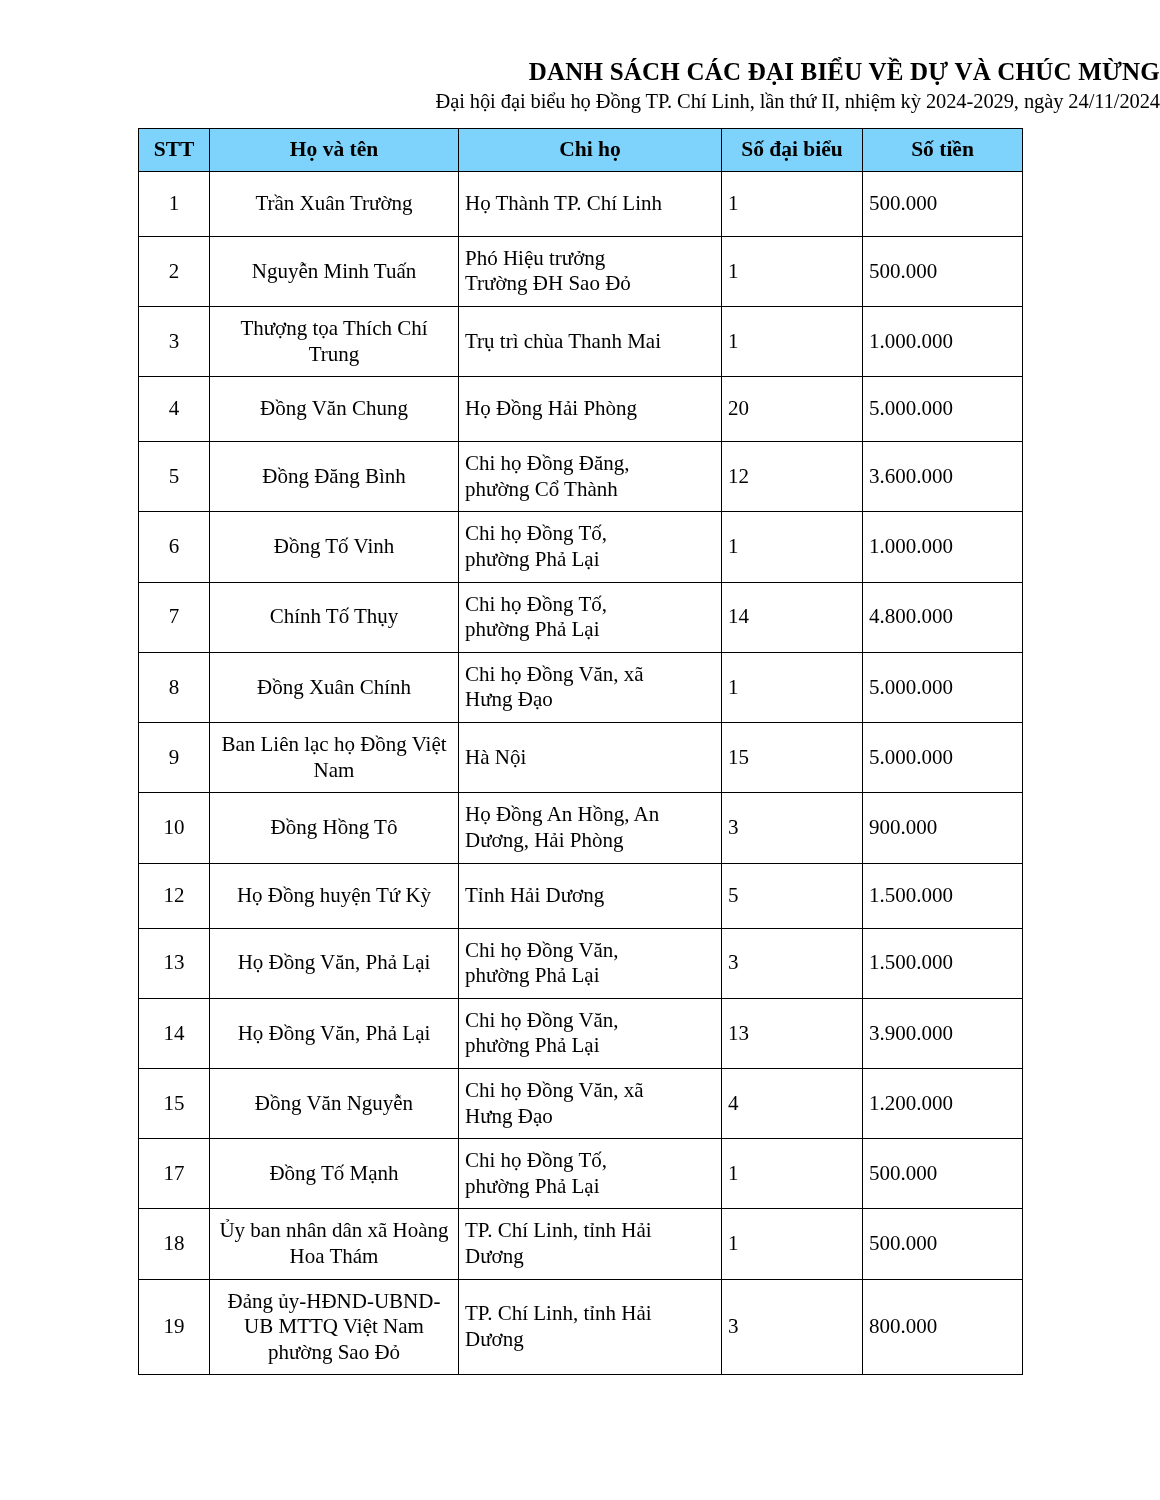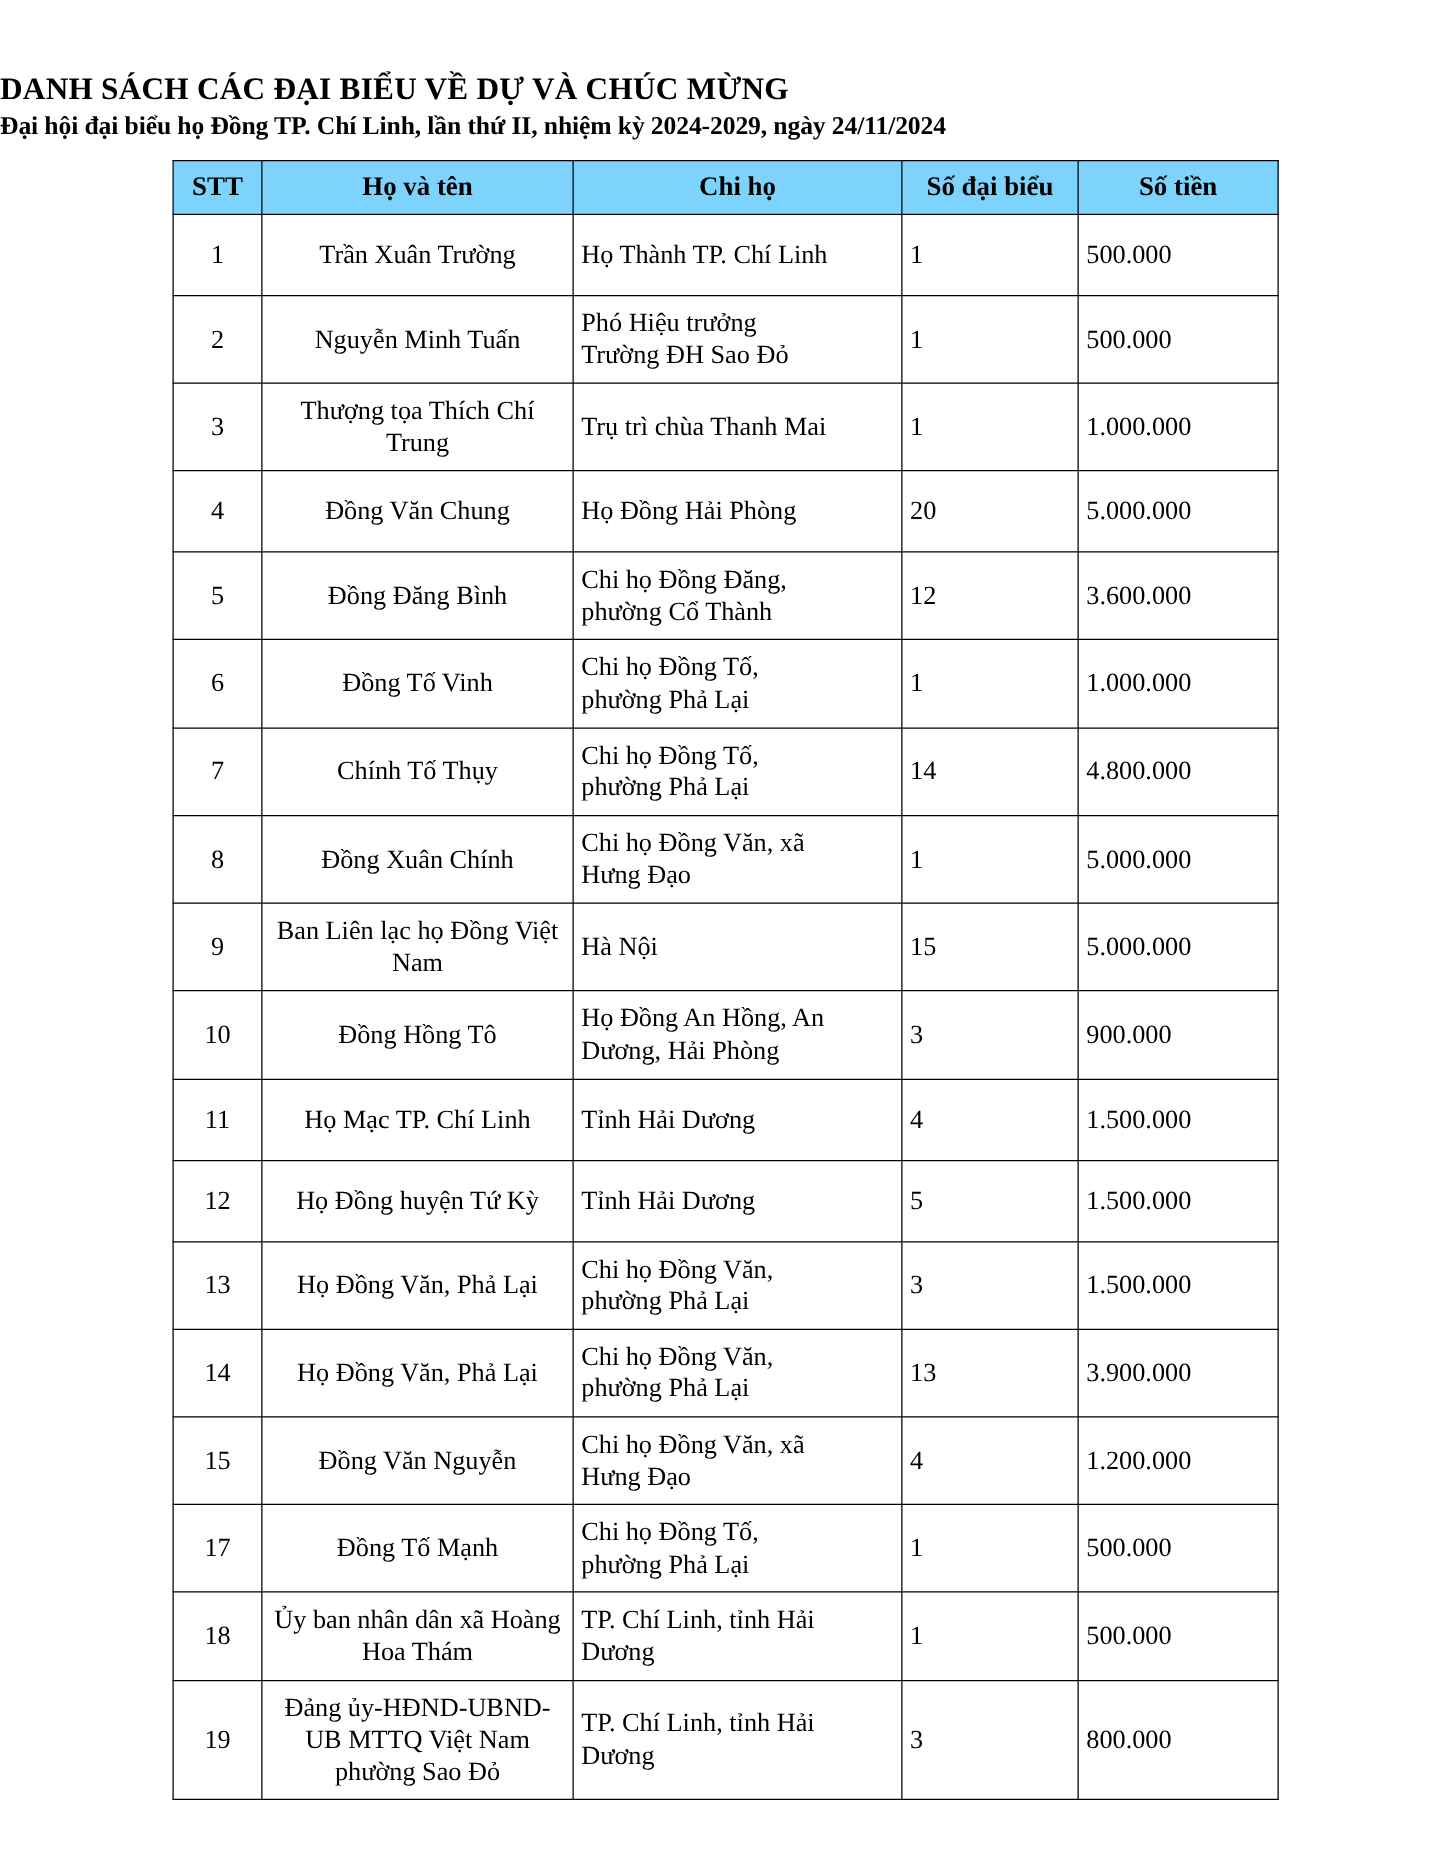--- a/index.html
+++ b/index.html
@@ -15,33 +15,33 @@
     -webkit-font-smoothing: antialiased;
   }
   .page {
     position: relative;
     width: 1160px;
     height: 1500px;
     box-sizing: border-box;
     padding: 0;
   }
   .doc-header {
-    text-align: left;
+    text-align: right;
     padding-top: 58px;
   }
   .doc-title {
     font-size: 25px;
     font-weight: bold;
     letter-spacing: 0.2px;
     line-height: 1.12;
     margin: 0;
   }
   .doc-subtitle {
     font-size: 20.5px;
-    font-weight: bold;
+    font-weight: normal;
     line-height: 1.15;
     margin: 4px 0 0 0;
     letter-spacing: -0.1px;
   }
   .table-wrap {
     margin: 14px auto 0 auto;
     width: 884px;
   }
   table.listing {
     border-collapse: collapse;
@@ -174,27 +174,20 @@
             <td class="col-so-tien">5.000.000</td>
           </tr>
           <tr>
             <td class="col-stt">10</td>
             <td class="col-name">Đồng Hồng Tô</td>
             <td class="col-chi-ho">Họ Đồng An Hồng, An<br>Dương, Hải Phòng</td>
             <td class="col-so-dai-bieu">3</td>
             <td class="col-so-tien">900.000</td>
           </tr>
           <tr>
-            <td class="col-stt">11</td>
-            <td class="col-name">Họ Mạc TP. Chí Linh</td>
-            <td class="col-chi-ho">Tỉnh Hải Dương</td>
-            <td class="col-so-dai-bieu">4</td>
-            <td class="col-so-tien">1.500.000</td>
-          </tr>
-          <tr>
             <td class="col-stt">12</td>
             <td class="col-name">Họ Đồng huyện Tứ Kỳ</td>
             <td class="col-chi-ho">Tỉnh Hải Dương</td>
             <td class="col-so-dai-bieu">5</td>
             <td class="col-so-tien">1.500.000</td>
           </tr>
           <tr>
             <td class="col-stt">13</td>
             <td class="col-name">Họ Đồng Văn, Phả Lại</td>
             <td class="col-chi-ho">Chi họ Đồng Văn,<br>phường Phả Lại</td>

